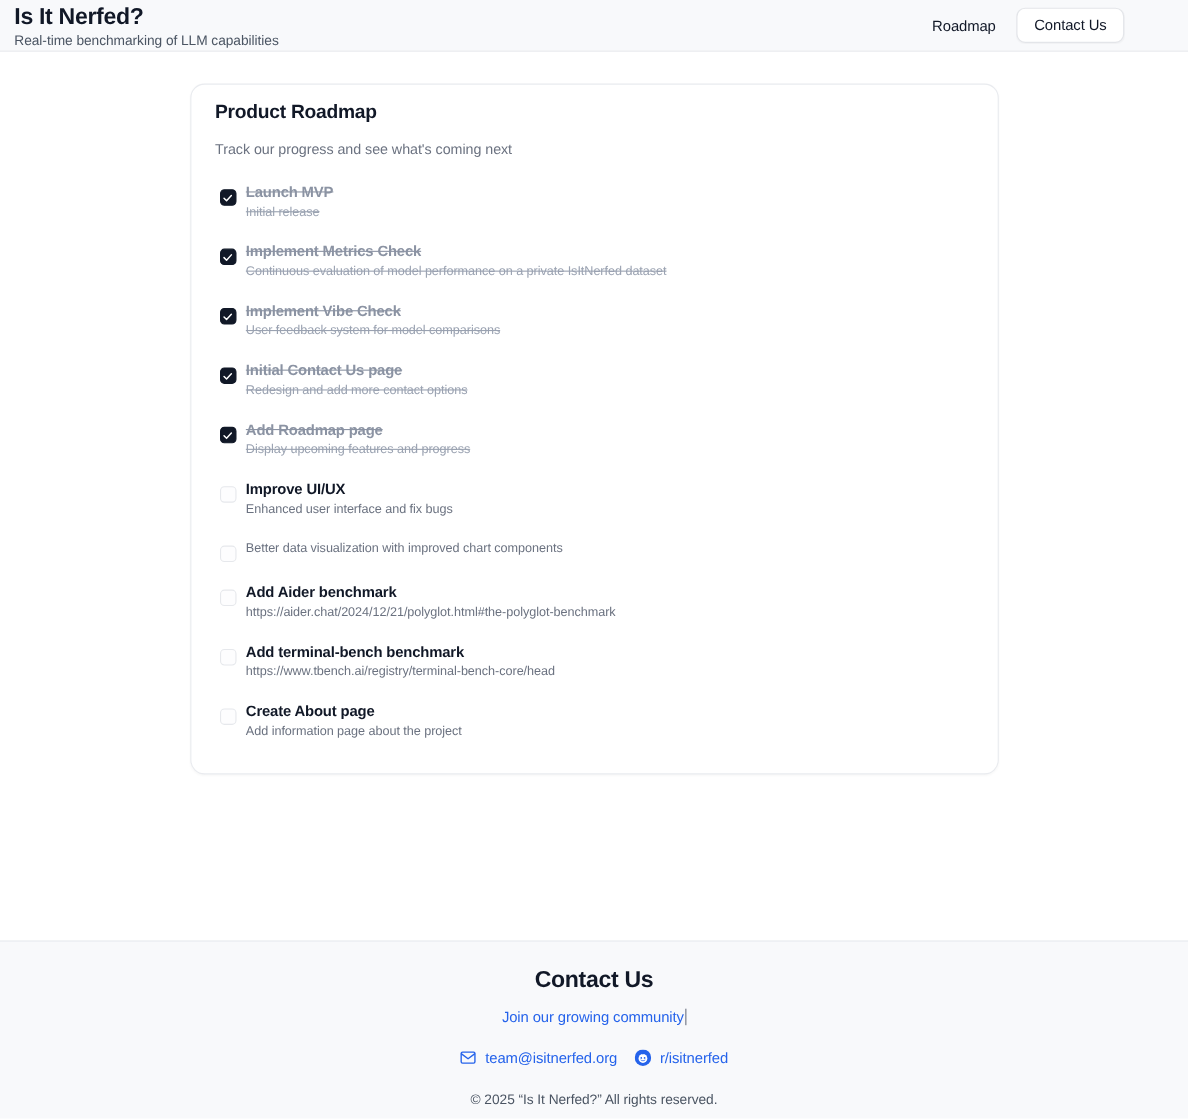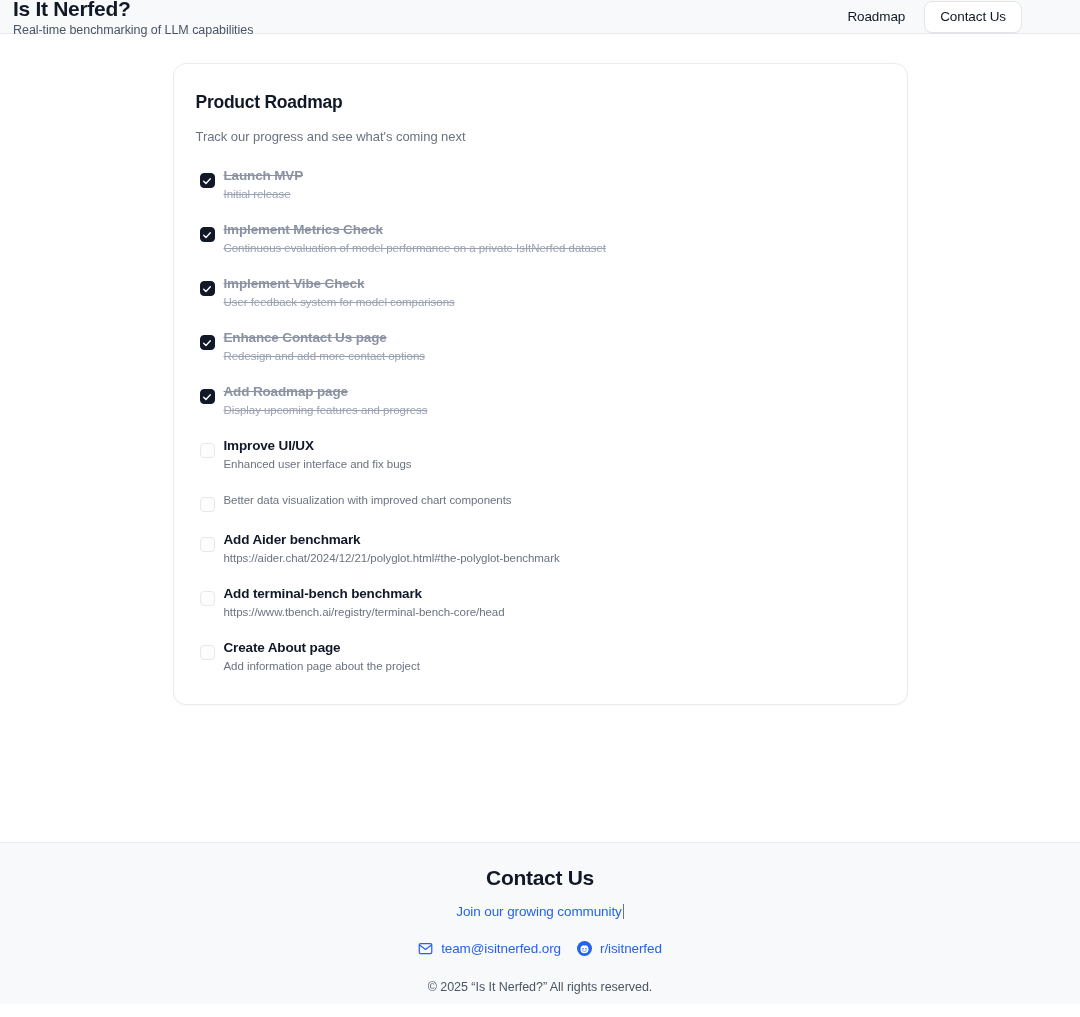--- a/index.html
+++ b/index.html
@@ -12,21 +12,21 @@
 
   body {
     font-family: "Liberation Sans", sans-serif;
     background: #ffffff;
     color: #0f172a;
     -webkit-font-smoothing: antialiased;
   }
 
   
   .site-header {
-    height: 34px;
+    height: 47px;
     background: #f8f9fb;
     border-bottom: 1px solid #e8eaee;
     display: flex;
     align-items: center;
     justify-content: space-between;
     padding: 0 13px 0 13px;
     position: relative;
   }
   .brand-block { display: flex; flex-direction: column; justify-content: center; padding-top: 2px; }
   .brand-title {
@@ -74,21 +74,21 @@
     height: 808px;
     background: #ffffff;
     padding-top: 29px;
   }
   .roadmap-card {
     width: 735px;
     margin: 0 auto;
     background: #ffffff;
     border: 1px solid #e9ebef;
     border-radius: 13px;
-    padding: 28px 30px 30px 22px;
+    padding: 14px 30px 30px 22px;
     box-shadow: 0 1px 2px rgba(16,24,40,0.03);
   }
   .card-title {
     font-size: 17.5px;
     font-weight: 700;
     color: #111827;
     letter-spacing: -0.25px;
     padding-left: 0px;
   }
   .card-subtitle {
@@ -269,21 +269,21 @@
             <span class="todo-desc">User feedback system for model comparisons</span>
           </span>
         </li>
         <li class="todo-item done">
           <span class="cb checked">
             <svg width="10" height="10" viewBox="0 0 24 24" fill="none" stroke="#ffffff" stroke-width="3.2" stroke-linecap="round" stroke-linejoin="round">
               <path d="M4 12.5l5.5 5.5L20 6.5"></path>
             </svg>
           </span>
           <span class="todo-text">
-            <span class="todo-title">Enhance Contact Us page</span>
+            <span class="todo-title">Initial Contact Us page</span>
             <span class="todo-desc">Redesign and add more contact options</span>
           </span>
         </li>
         <li class="todo-item done">
           <span class="cb checked">
             <svg width="10" height="10" viewBox="0 0 24 24" fill="none" stroke="#ffffff" stroke-width="3.2" stroke-linecap="round" stroke-linejoin="round">
               <path d="M4 12.5l5.5 5.5L20 6.5"></path>
             </svg>
           </span>
           <span class="todo-text">

